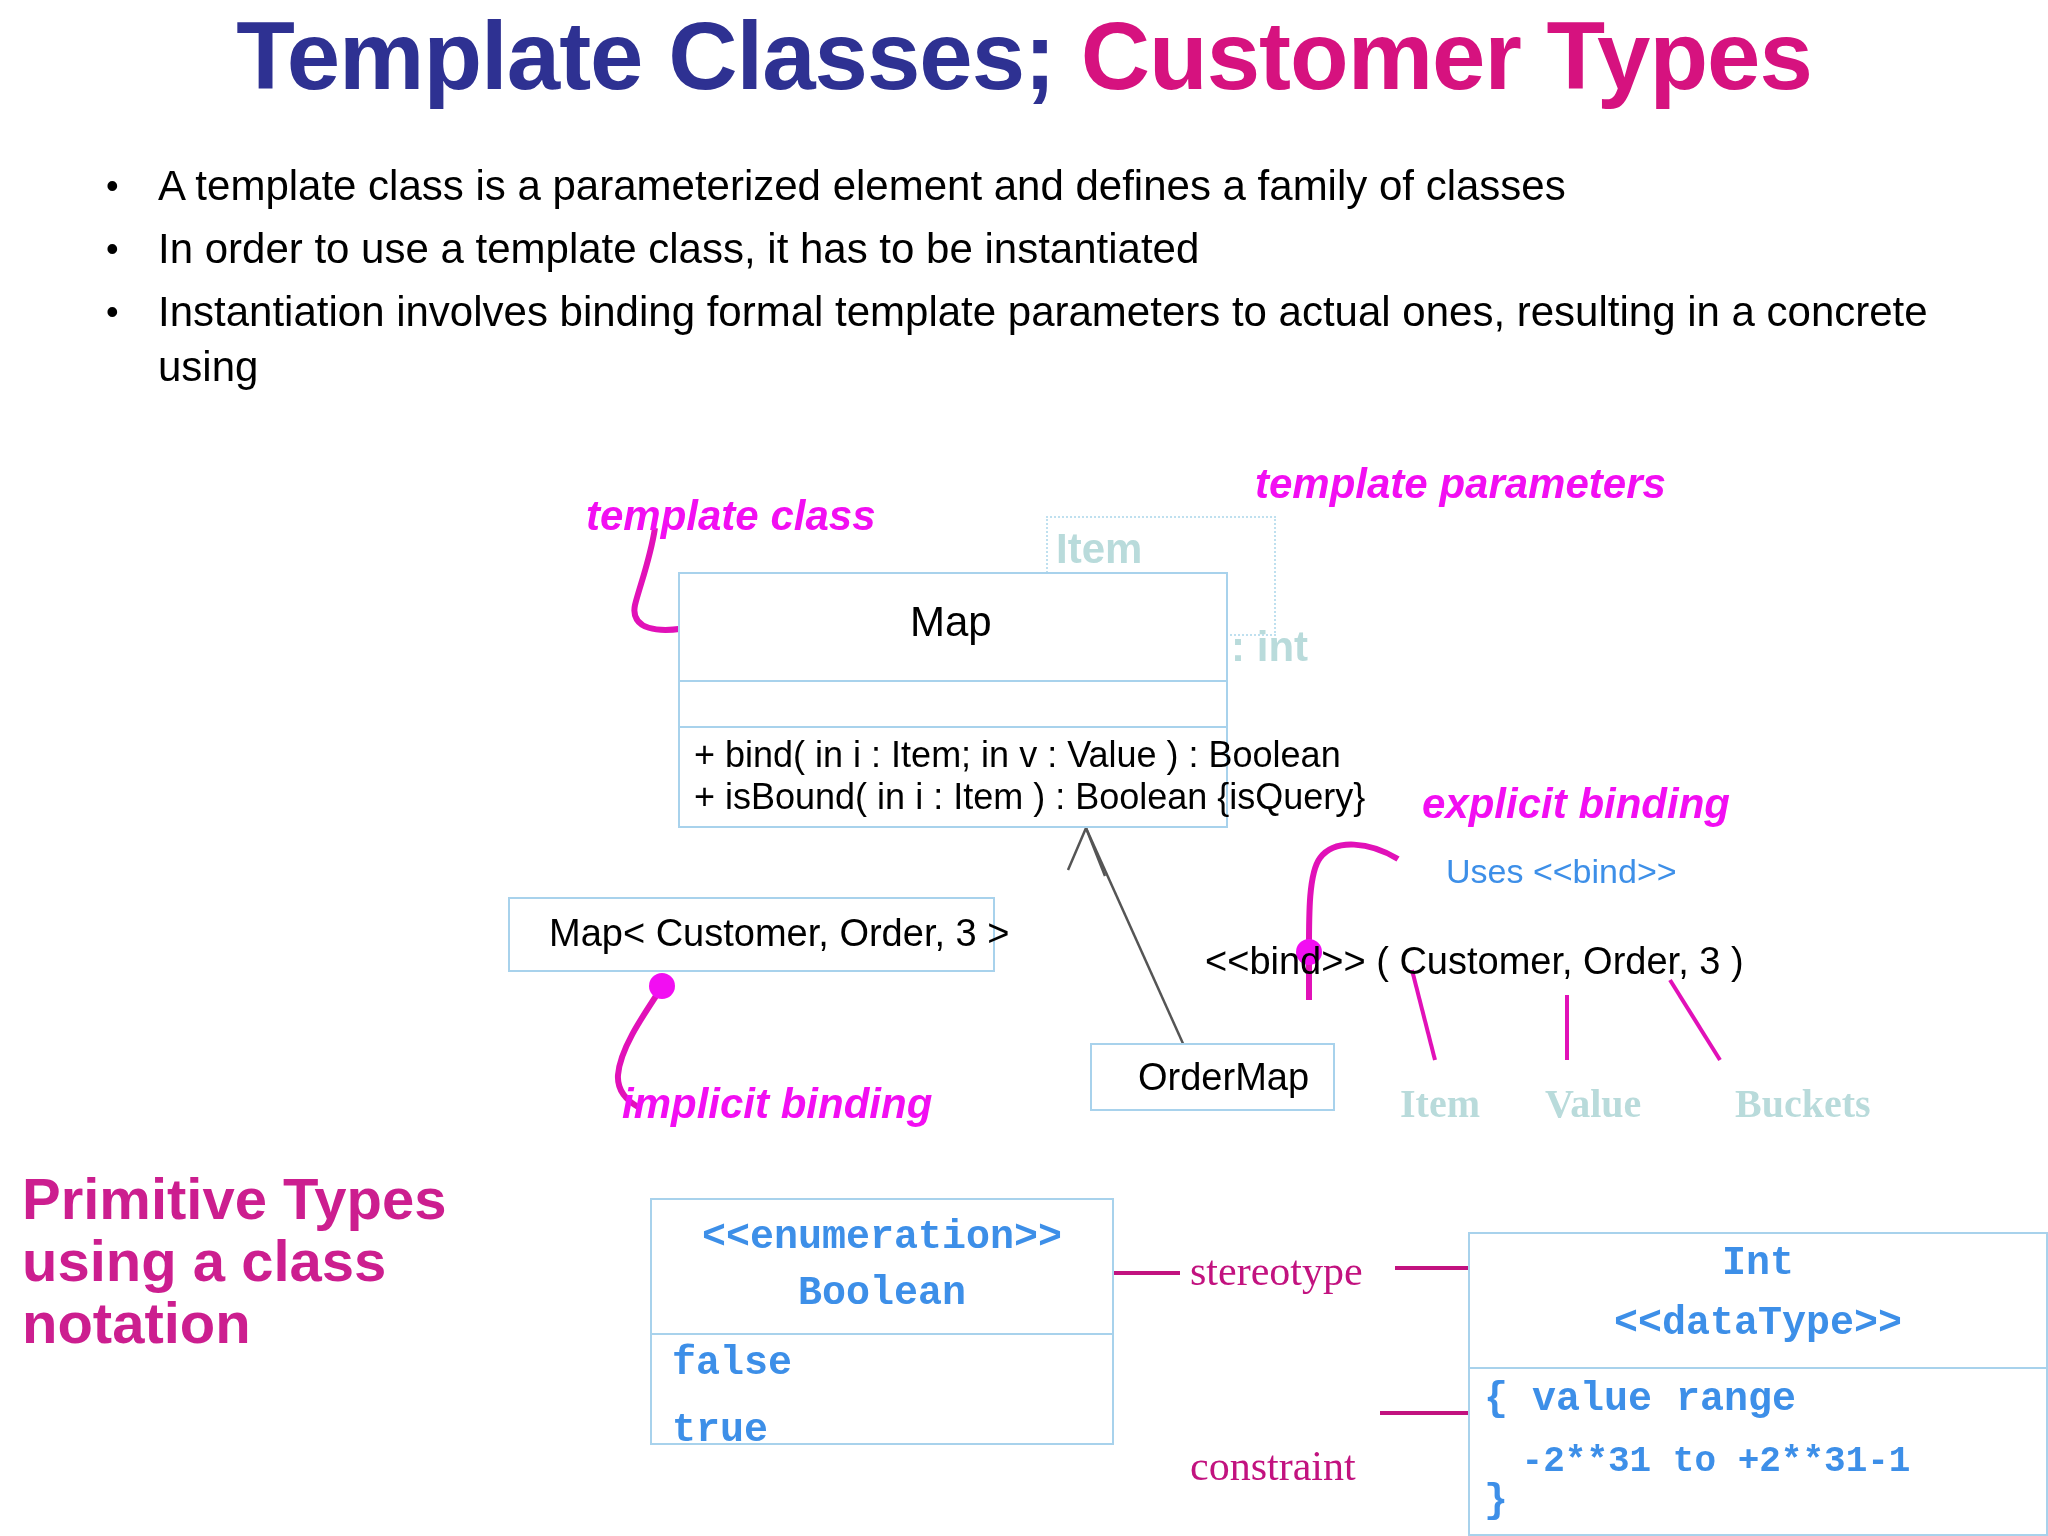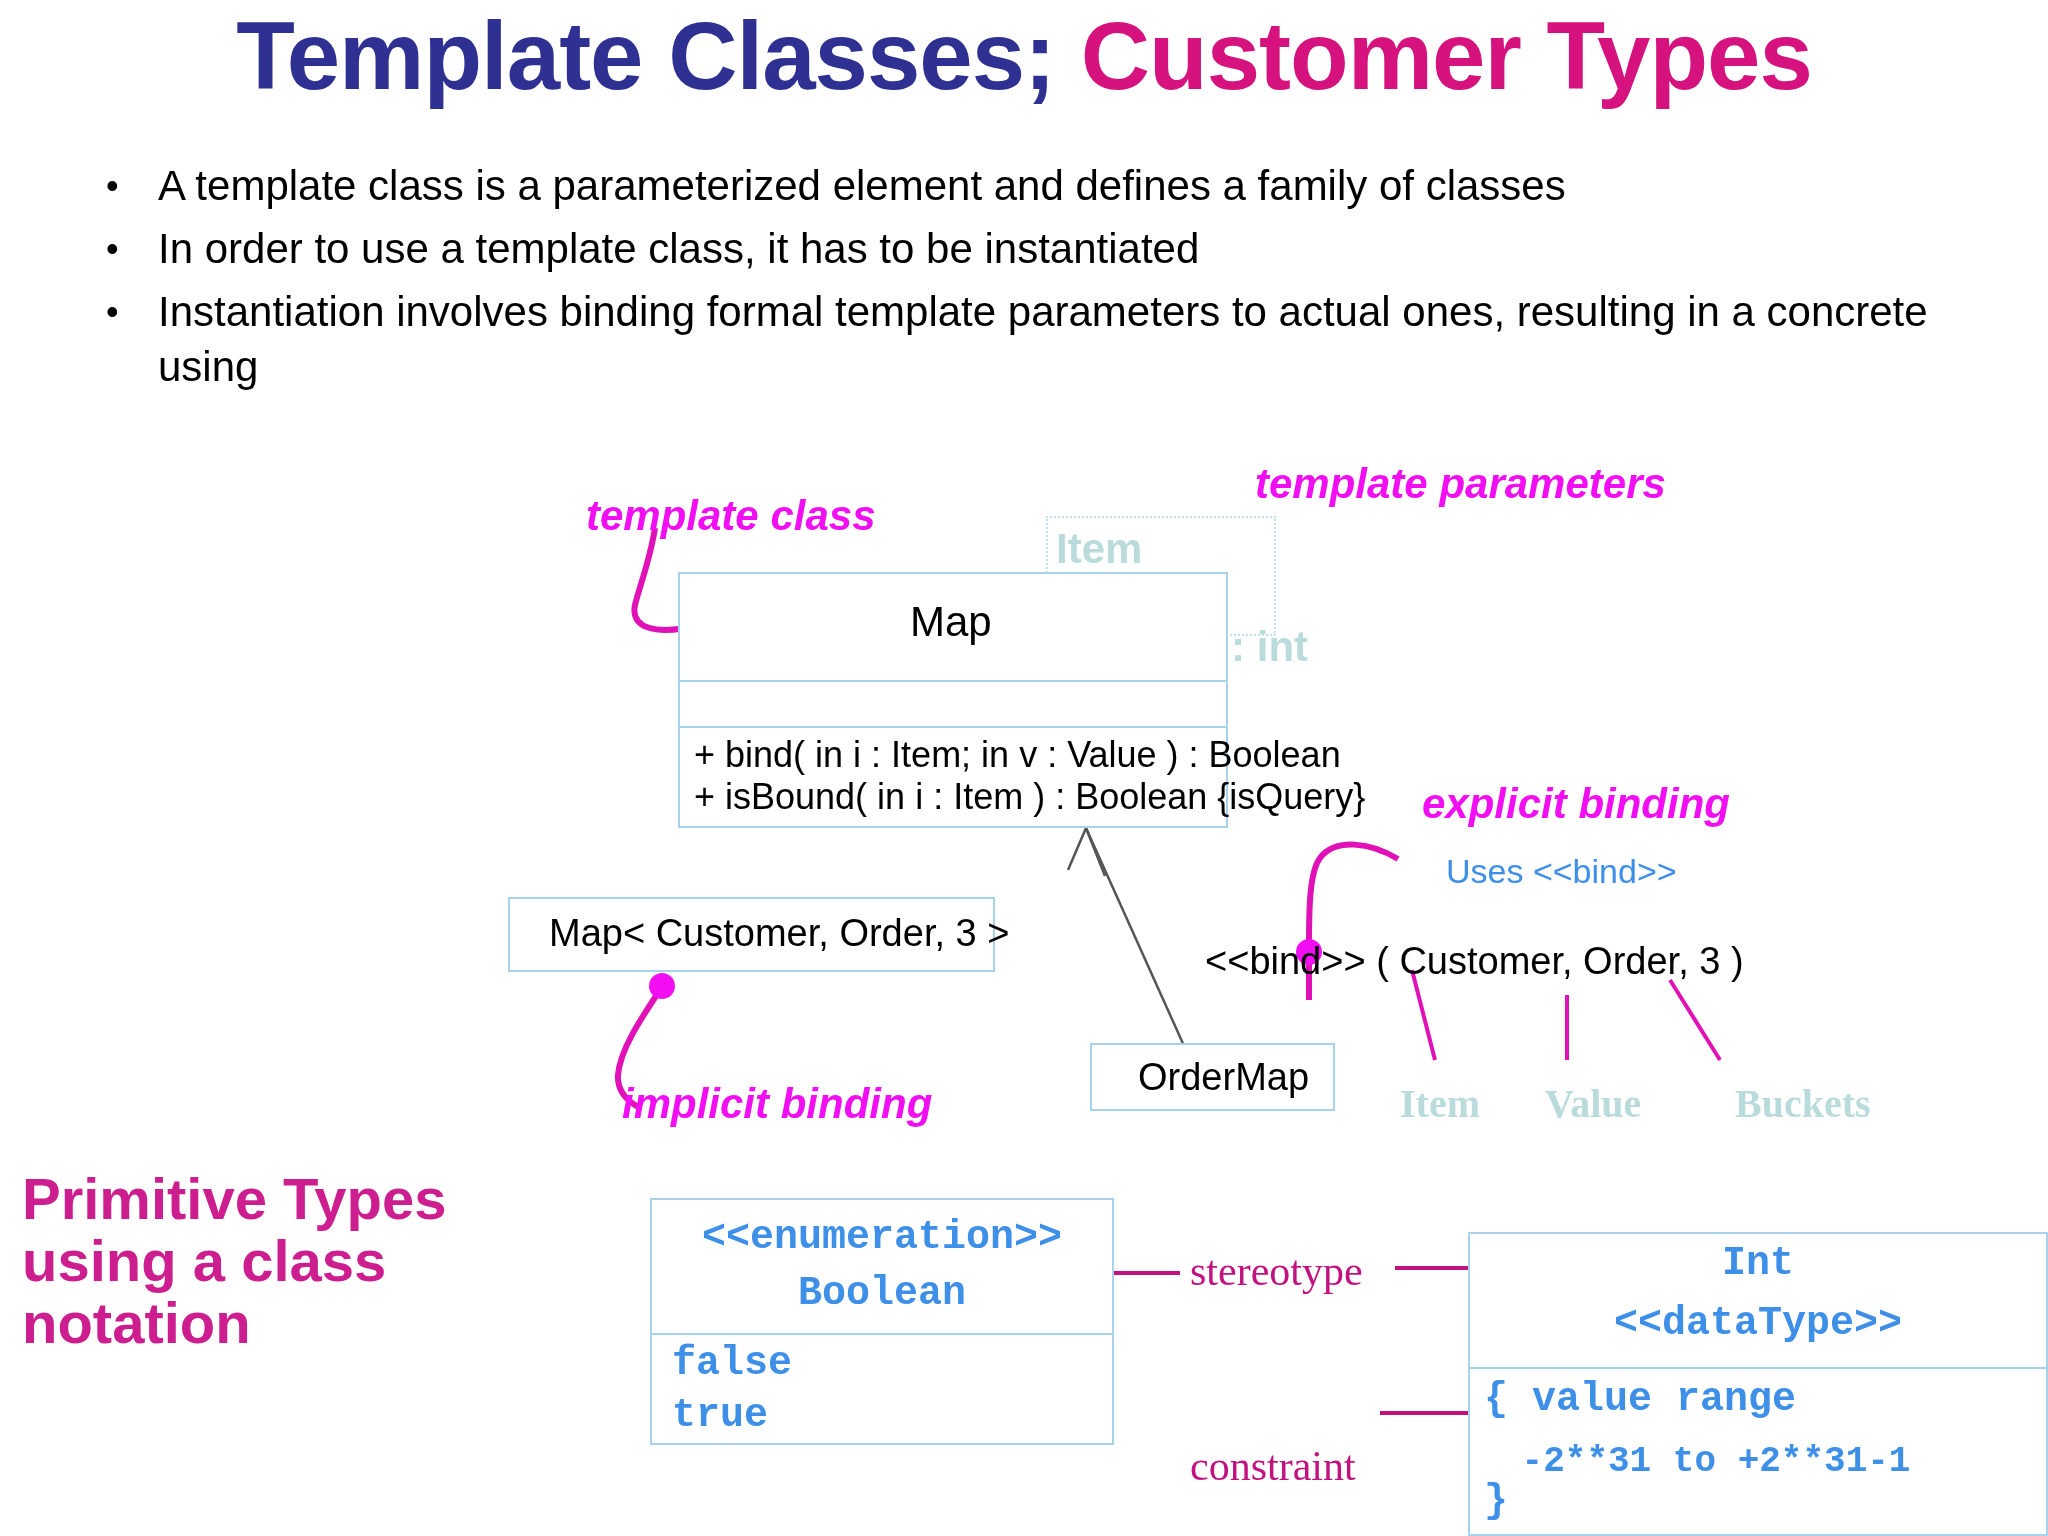--- a/index.html
+++ b/index.html
@@ -236,21 +236,21 @@
 
   <div id="section-title">Primitive Types using a class notation</div>
 
   <div class="uml-box" style="left:650px; top:1198px; width:464px; height:247px;">
     <div style="position:absolute; left:0; top:0; width:100%; height:135px; border-bottom:2px solid #a8d2ec; box-sizing:border-box; text-align:center;">
       <div class="mono-blue" style="font-size:40px; line-height:48px; margin-top:14px;">&lt;&lt;enumeration&gt;&gt;</div>
       <div class="mono-blue" style="font-size:40px; line-height:48px; margin-top:8px;">Boolean</div>
     </div>
     <div style="position:absolute; left:0; top:135px; width:100%; height:133px;">
       <div class="mono-blue" style="position:absolute; left:20px; top:6px; font-size:40px;">false</div>
-      <div class="mono-blue" style="position:absolute; left:20px; top:58px; font-size:40px;">true</div>
+      <div class="mono-blue" style="position:absolute; left:20px; top:73px; font-size:40px;">true</div>
     </div>
   </div>
 
   <div class="uml-box" style="left:1468px; top:1232px; width:580px; height:304px;">
     <div style="position:absolute; left:0; top:0; width:100%; height:135px; border-bottom:2px solid #a8d2ec; box-sizing:border-box; text-align:center;">
       <div class="mono-blue" style="font-size:40px; line-height:48px; margin-top:6px;">Int</div>
       <div class="mono-blue" style="font-size:40px; line-height:48px; margin-top:12px;">&lt;&lt;dataType&gt;&gt;</div>
     </div>
     <div style="position:absolute; left:0; top:135px; width:100%; height:164px;">
       <div class="mono-blue" style="position:absolute; left:14px; top:8px; font-size:40px;">{ value range</div>

